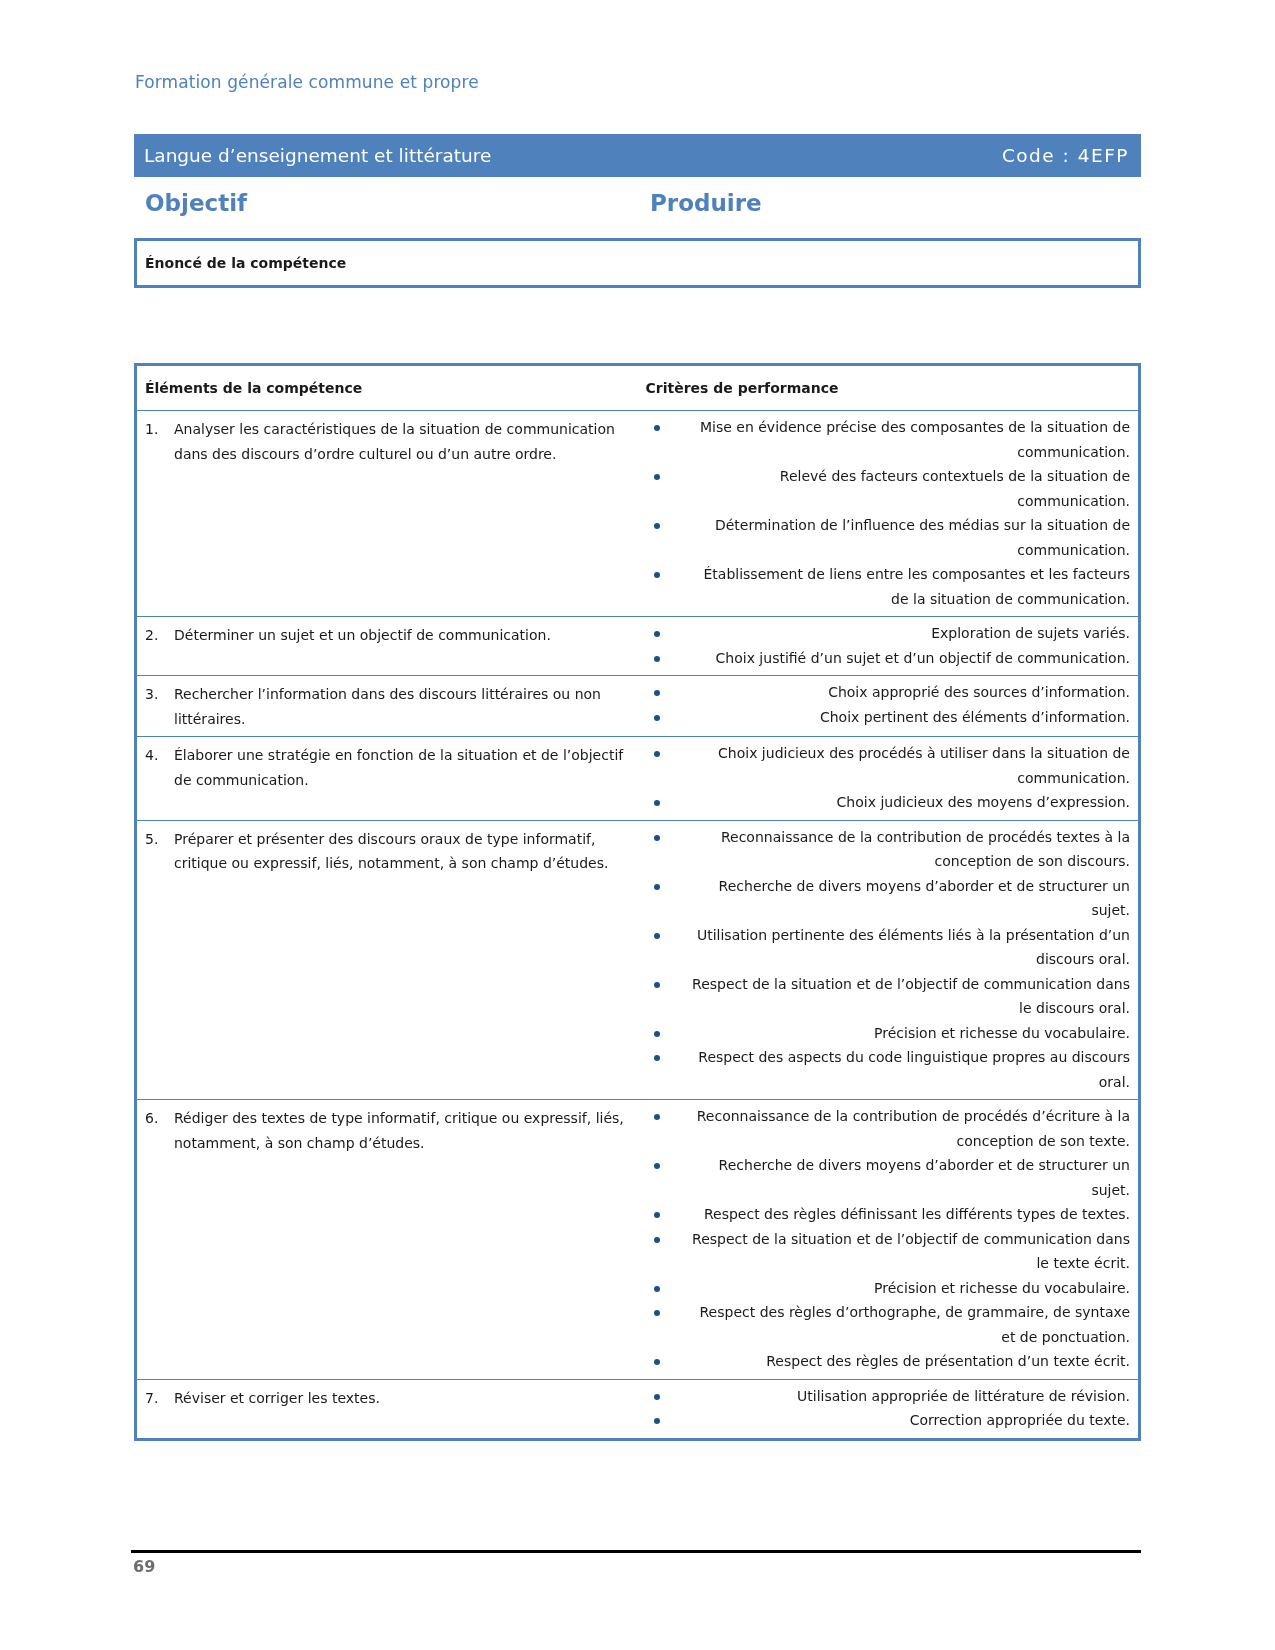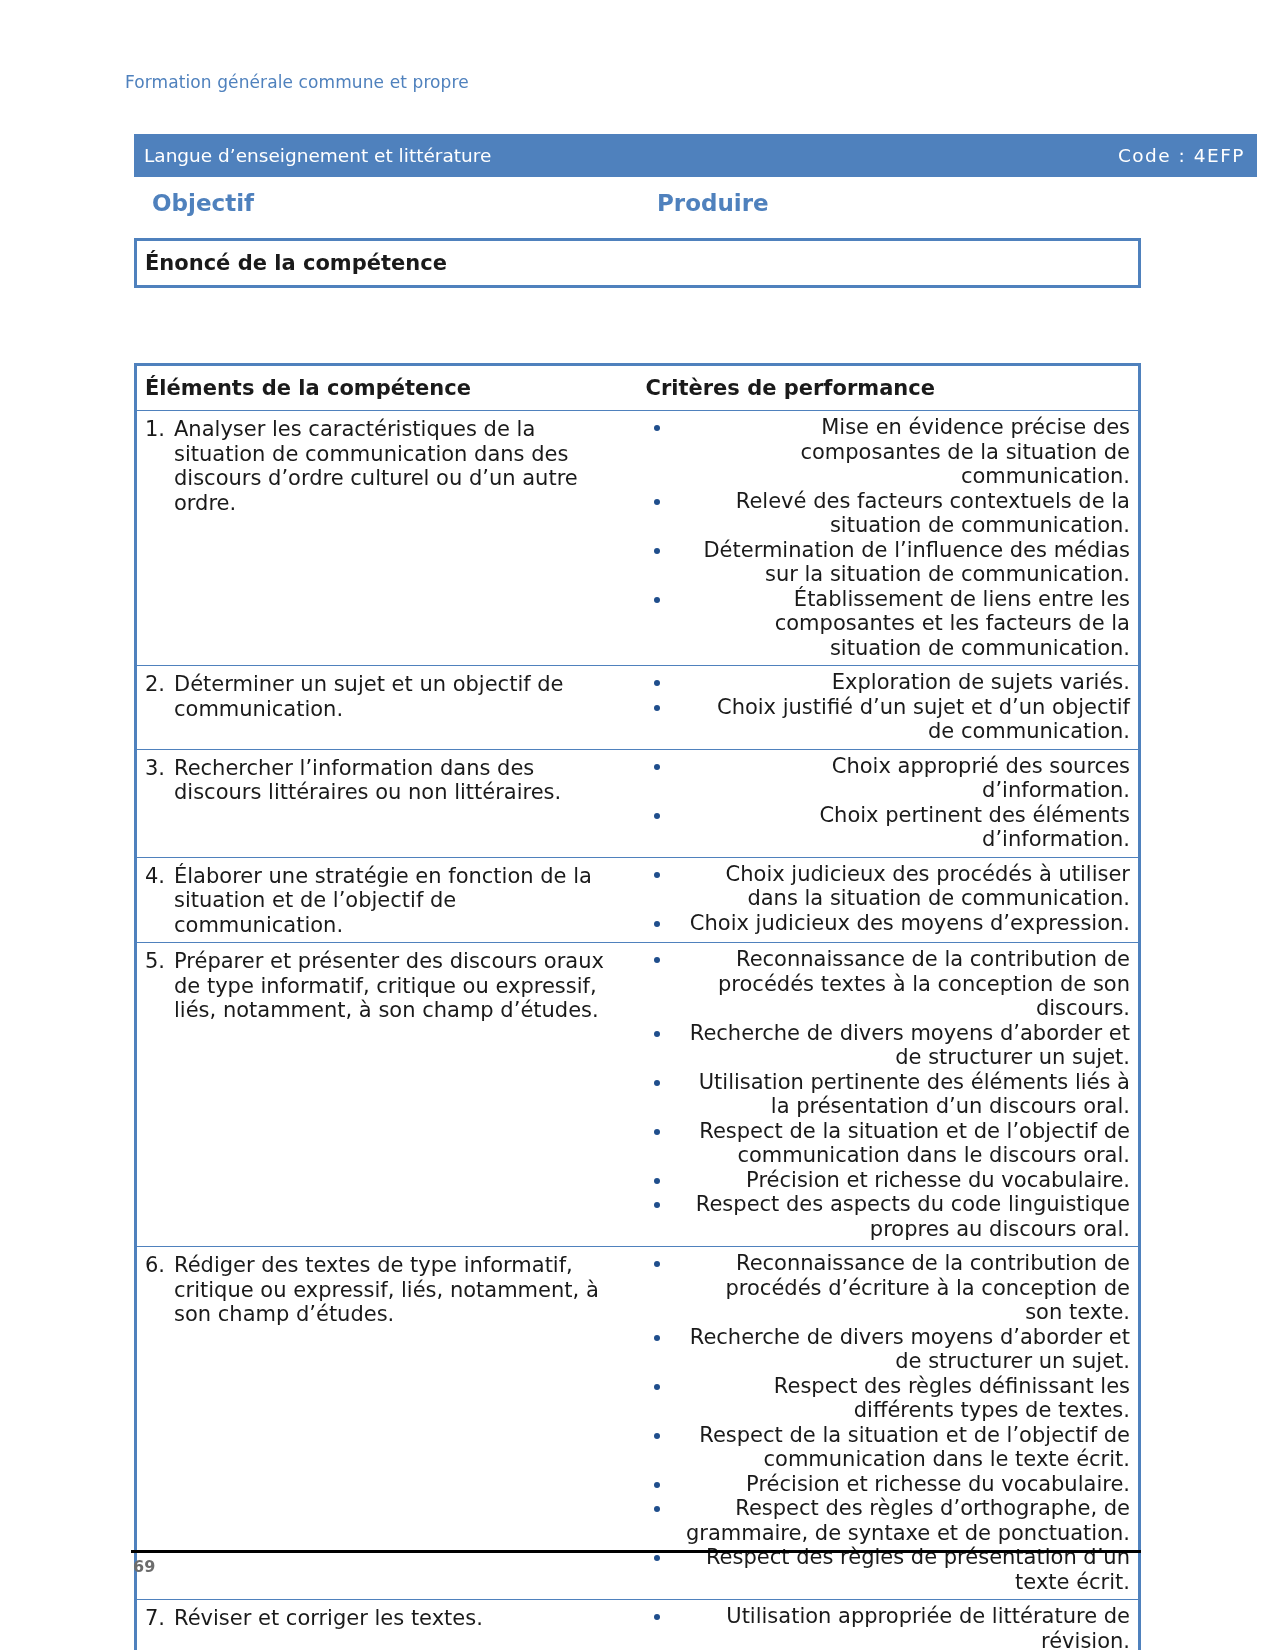--- a/index.html
+++ b/index.html
@@ -1,31 +1,31 @@
 <!DOCTYPE html>
 <html><head>
 <meta charset="utf-8">
 <style>
   html, body { margin: 0; padding: 0; background: #ffffff; }
   body { width: 1275px; height: 1650px; position: relative; overflow: hidden;
          font-family: "DejaVu Sans", "Liberation Sans", sans-serif; color: #1a1a1a; }
-  .running-head { position: absolute; left: 125px; top: 72px; font-size: 17px; color: #4f81bd;
+  .running-head { position: absolute; left: 135px; top: 72px; font-size: 17px; color: #4f81bd;
                   letter-spacing: 0.1px; }
-  .title-bar { position: absolute; left: 134px; top: 134px; width: 1123px; height: 43px;
+  .title-bar { position: absolute; left: 134px; top: 134px; width: 1007px; height: 43px;
                background: #4f81bd; color: #ffffff; font-size: 18.5px; display: flex;
                align-items: center; justify-content: space-between; box-sizing: border-box;
                padding: 0 12px 0 10px; }
   .title-bar .code { letter-spacing: 1.5px; }
-  .col-heads { position: absolute; top: 190px; left: 142px; width: 1007px; height: 34px; }
+  .col-heads { position: absolute; top: 190px; left: 135px; width: 1007px; height: 34px; }
   .col-heads span { position: absolute; top: 0; font-weight: bold; font-size: 23px; color: #4f81bd; }
   .col-heads .h-obj { left: 10px; }
   .col-heads .h-std { left: 515px; }
 
   table { border-collapse: collapse; table-layout: fixed; position: absolute; left: 134px; width: 1007px;
-          font-size: 21px; line-height: 24.5px; }
+          font-size: 14px; line-height: 24.5px; }
   table td, table th { border-top: 1.5px solid #4f81bd; vertical-align: top; text-align: left; padding: 0; }
   .box { border: 3px solid #4f81bd; }
   #enonce { top: 238px; }
   #enonce th { font-weight: bold; padding: 10px 8px 8px 8px; height: 26px; }
   #enonce td { padding: 6px 8px 6px 8px; }
   #enonce .txt { width: 480px; }
 
   #elements { top: 363px; }
   #elements col.c1 { width: 500px; }
   #elements th { font-weight: bold; padding: 10px 8px 8px 8px; height: 26px; }

